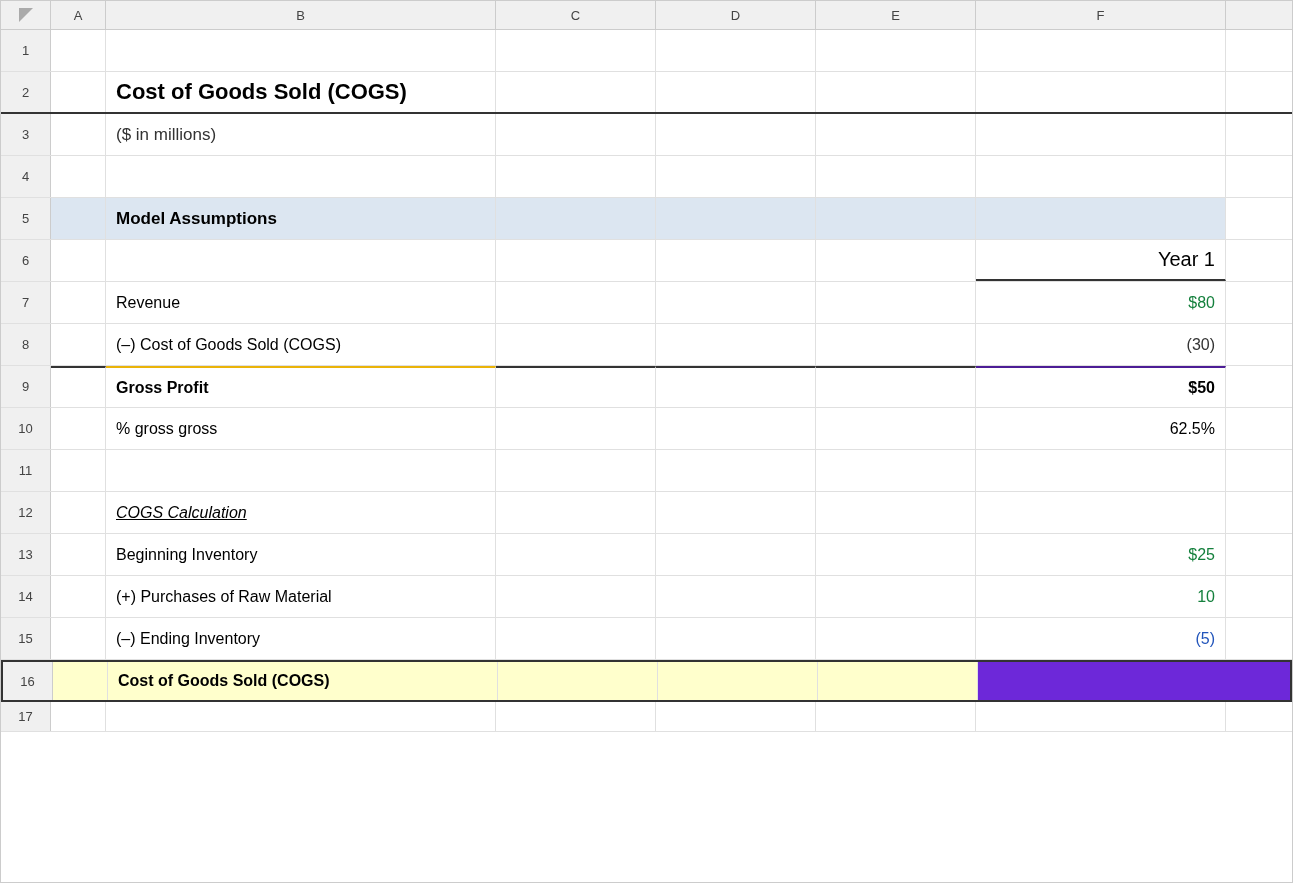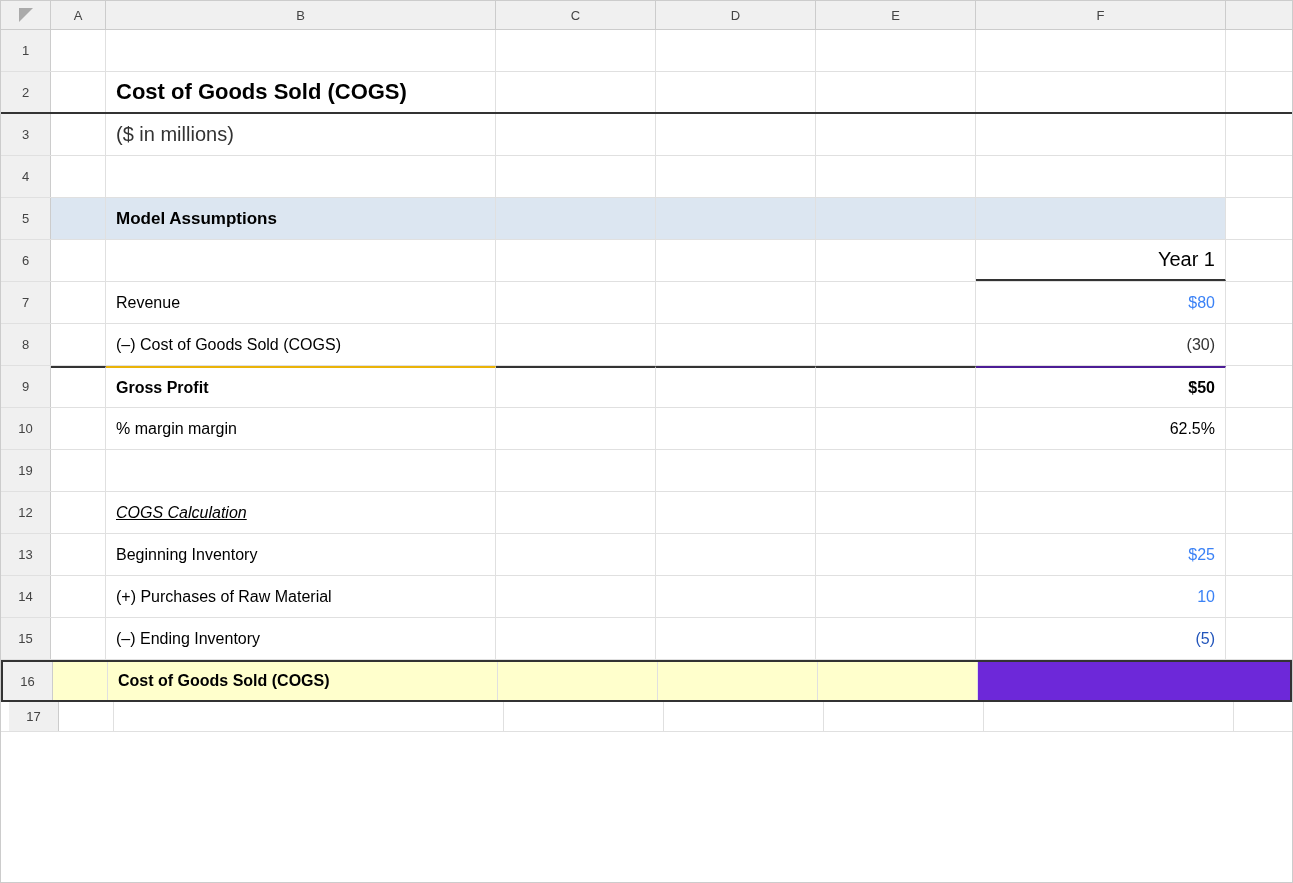--- a/index.html
+++ b/index.html
@@ -98,21 +98,21 @@
     .cell-f { width: 250px; min-width: 250px; justify-content: flex-end; }
 
     
     .title-cell {
       font-size: 22px;
       font-weight: bold;
     }
 
     
     .subtitle-cell {
-      font-size: 20px;
+      font-size: 17px;
       color: #333;
     }
 
     
     .section-header-row .cell-b,
     .section-header-row .cell-c,
     .section-header-row .cell-d,
     .section-header-row .cell-e,
     .section-header-row .cell-f {
       background: #dce6f1;
@@ -128,21 +128,21 @@
 
     
     .year-header-row .cell-f {
       font-size: 20px;
       border-bottom: 2px solid #333;
       justify-content: flex-end;
     }
 
     
     .blue-value {
-      color: #3b82f6;
+      color: #15803d;
     }
 
     
     .paren-value {
       color: #333;
     }
 
     
     .blue-paren {
       color: #2255bb;
@@ -166,21 +166,21 @@
     .italic-underline {
       font-style: italic;
       text-decoration: underline;
     }
 
     
     .title-separator {
       border-bottom: 2px solid #333;
     }
 
-    .row-17 { min-height: 30px; padding-left: 8px; }
+    .row-17 { min-height: 30px; }
   </style>
 </head>
 <body>
 
 <div class="spreadsheet-container">
 
   <div class="col-header-row">
     <div class="row-num-header">
 
       <svg width="14" height="14" viewBox="0 0 14 14">
@@ -281,29 +281,29 @@
     <div class="cell cell-b bold-label" style="border-top: 2px solid #eab308;">Gross Profit</div>
     <div class="cell cell-c" style="border-top: 2px solid #333;"></div>
     <div class="cell cell-d" style="border-top: 2px solid #333;"></div>
     <div class="cell cell-e" style="border-top: 2px solid #333;"></div>
     <div class="cell cell-f bold-label" style="border-top: 2px solid #4c1d95;">$50</div>
   </div>
 
   <div class="data-row">
     <div class="row-num">10</div>
     <div class="cell cell-a"></div>
-    <div class="cell cell-b">% margin margin</div>
+    <div class="cell cell-b">% gross gross</div>
     <div class="cell cell-c"></div>
     <div class="cell cell-d"></div>
     <div class="cell cell-e"></div>
     <div class="cell cell-f">62.5%</div>
   </div>
 
   <div class="data-row">
-    <div class="row-num">19</div>
+    <div class="row-num">11</div>
     <div class="cell cell-a"></div>
     <div class="cell cell-b"></div>
     <div class="cell cell-c"></div>
     <div class="cell cell-d"></div>
     <div class="cell cell-e"></div>
     <div class="cell cell-f"></div>
   </div>
 
   <div class="data-row">
     <div class="row-num">12</div>

